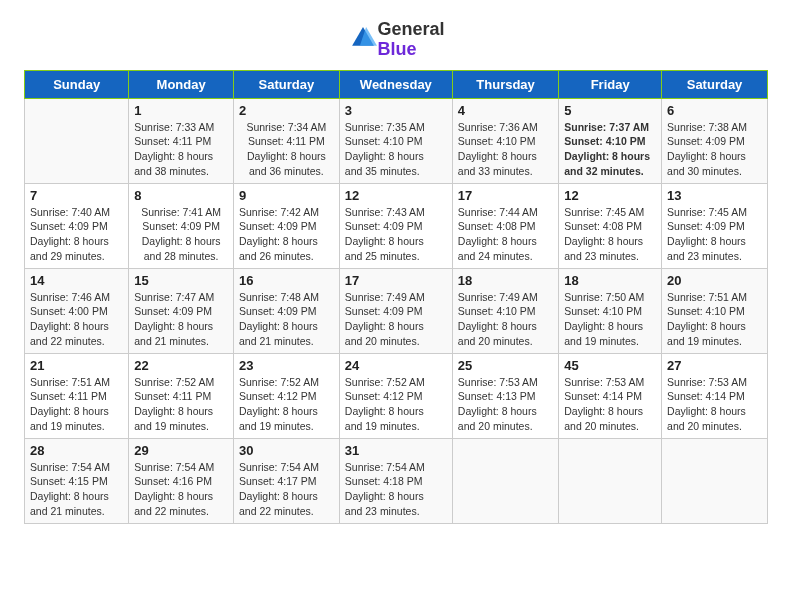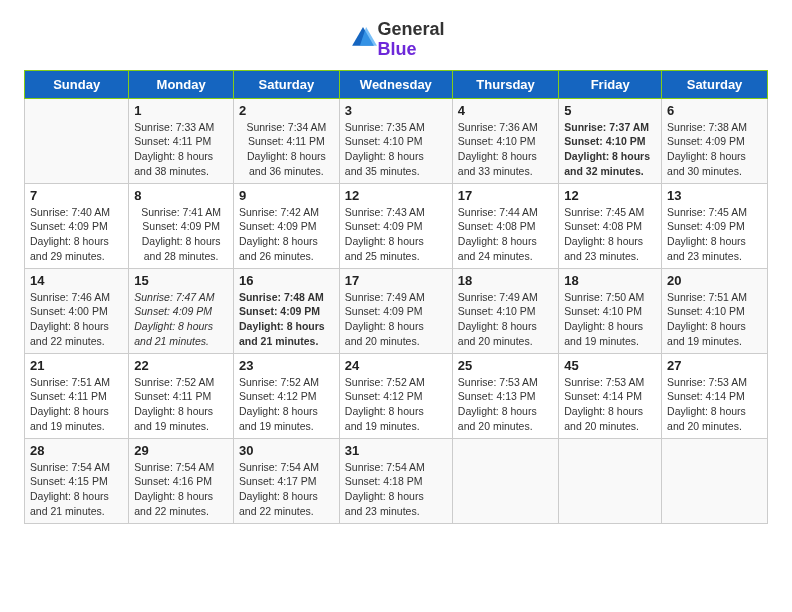--- a/index.html
+++ b/index.html
@@ -216,28 +216,28 @@
       <tr class="week-row">
         <td>
           <span class="day-number">14</span>
           <div class="day-info" style="white-space: pre-line;">Sunrise: 7:46 AM
 Sunset: 4:00 PM
 Daylight: 8 hours
 and 22 minutes.</div>
         </td>
         <td>
           <span class="day-number">15</span>
-          <div class="day-info" style="white-space: pre-line; font-style: italic;">Sunrise: 7:47 AM
+          <div class="day-info" style="white-space: pre-line;">Sunrise: 7:47 AM
 Sunset: 4:09 PM
 Daylight: 8 hours
 and 21 minutes.</div>
         </td>
         <td>
           <span class="day-number">16</span>
-          <div class="day-info" style="white-space: pre-line; font-weight: bold;">Sunrise: 7:48 AM
+          <div class="day-info" style="white-space: pre-line;">Sunrise: 7:48 AM
 Sunset: 4:09 PM
 Daylight: 8 hours
 and 21 minutes.</div>
         </td>
         <td>
           <span class="day-number">17</span>
           <div class="day-info" style="white-space: pre-line;">Sunrise: 7:49 AM
 Sunset: 4:09 PM
 Daylight: 8 hours
 and 20 minutes.</div>

